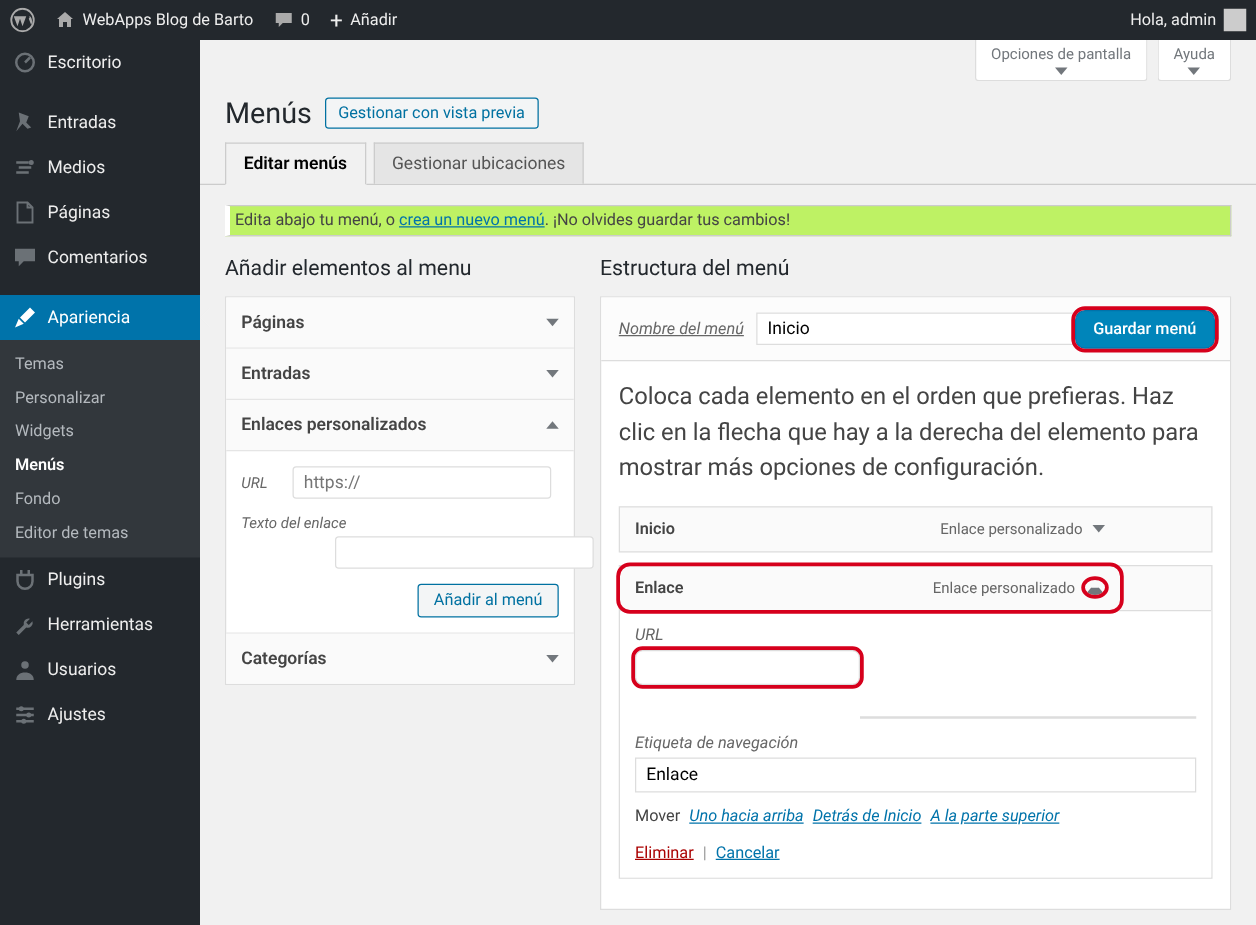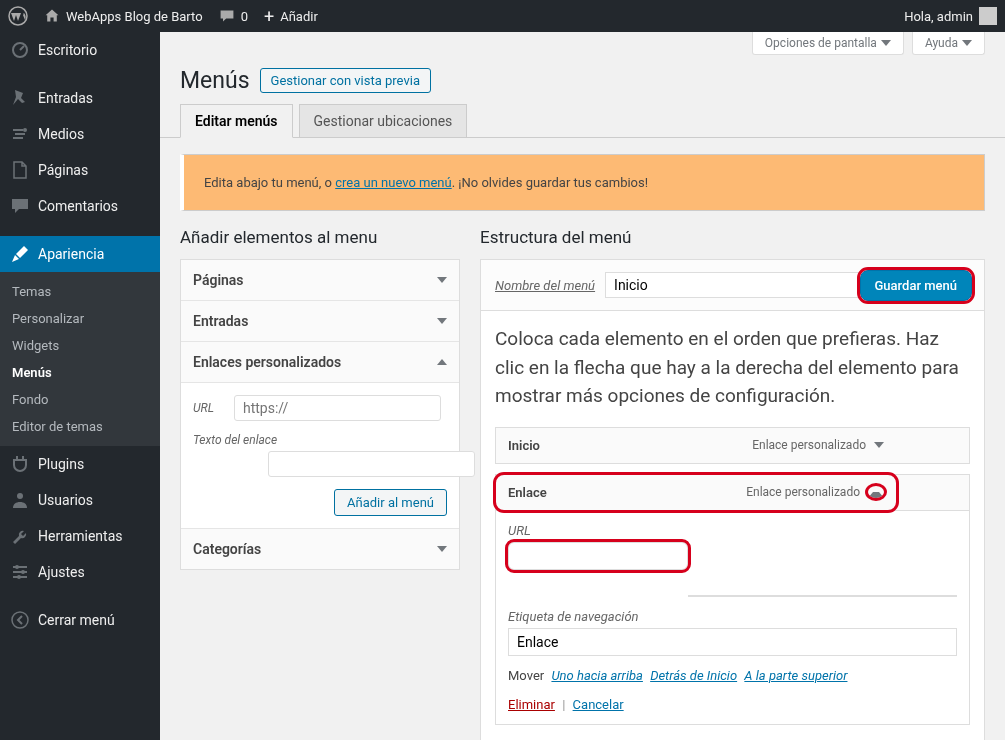--- a/index.html
+++ b/index.html
@@ -19,28 +19,28 @@
 .sidebar-item.active { background: #0073aa; color: #fff; }
 .sidebar-item.active::after { content: ""; position: absolute; right: -8px; top: 50%; transform: translateY(-50%); border: 8px solid transparent; border-right-color: #f1f1f1; }
 .sidebar-sub { background: #32373c; padding: 6px 0; }
 .sidebar-sub-item { padding: 6px 12px; color: #b4b9be; font-size: 13px; cursor: pointer; }
 .sidebar-sub-item.current { color: #fff; font-weight: 600; }
 .sidebar-icon { width: 20px; height: 20px; display: flex; align-items: center; justify-content: center; opacity: 0.6; }
 
 
 .main { flex: 1; padding: 0; overflow-y: auto; }
 .screen-meta { display: flex; justify-content: flex-end; gap: 8px; padding: 0 20px 0 0; }
-.screen-meta-link { background: #fff; border: 1px solid #ddd; border-top: none; padding: 4px 12px; font-size: 12px; color: #72777c; cursor: pointer; display: flex; align-items: center; gap: 4px; border-radius: 0 0 3px 3px; }
+.screen-meta-link { background: #fff; border: 1px solid #ddd; border-top: none; padding: 4px 12px; font-size: 12px; color: #72777c; cursor: pointer; display: flex; align-items: center; gap: 4px; border-radius: 0 0 3px 3px; flex-direction: column; }
 .heading-row { display: flex; align-items: center; gap: 10px; padding: 12px 20px 10px; }
 .heading { font-size: 23px; font-weight: 400; color: #23282d; }
 .page-action { border: 1px solid #0071a1; color: #0071a1; background: #f3f5f6; padding: 4px 10px; border-radius: 3px; font-size: 13px; cursor: pointer; }
 .tabs { display: flex; border-bottom: 1px solid #ccc; padding: 0 20px; }
 .tab { background: #e5e5e5; border: 1px solid #ccc; border-bottom: none; padding: 8px 14px; margin-right: 6px; color: #555; font-size: 14px; cursor: pointer; }
 .tab.active { background: #f1f1f1; border-bottom: 1px solid #f1f1f1; margin-bottom: -1px; font-weight: 600; color: #000; }
-.notice { background: #fdba74; border: 1px solid #ccc; border-left: 4px solid #fff; margin: 16px 20px; padding: 20px; color: #444; font-size: 13px; }
+.notice { background: #bef264; border: 1px solid #ccc; border-left: 4px solid #fff; margin: 16px 20px; padding: 4px; color: #444; font-size: 13px; }
 .notice a { color: #0073aa; text-decoration: underline; }
 
 .columns { display: flex; gap: 20px; padding: 0 20px 20px; }
 .col-left { width: 280px; flex-shrink: 0; }
 .col-right { flex: 1; }
 .col-title { font-size: 17px; font-weight: 400; color: #23282d; margin-bottom: 12px; }
 
 .accordion { border: 1px solid #ddd; background: #fff; }
 .accordion-head { background: #fafafa; border-bottom: 1px solid #e5e5e5; padding: 12px; display: flex; justify-content: space-between; align-items: center; font-weight: 600; cursor: pointer; font-size: 14px; }
 .accordion-head:last-child { border-bottom: none; }
@@ -180,55 +180,46 @@
       <span class="sidebar-icon">
           <svg width="20" height="20" fill="#9ca2a7">
             <path d="M7 2v4M13 2v4M4 6h12v5a6 6 0 01-12 0z" fill="none" stroke="#9ca2a7" stroke-width="2"></path>
           </svg>
         </span>
       <span>Plugins</span>
     </div>
     <div class="sidebar-item">
       <span class="sidebar-icon">
           <svg width="20" height="20" fill="#9ca2a7">
+            <path d="M14 5a4 4 0 00-5 5l-6 6 2 2 6-6a4 4 0 005-5l-3 3-2-2z"></path>
+          </svg>
+        </span>
+      <span>Herramientas</span>
+    </div>
+    <div class="sidebar-item">
+      <span class="sidebar-icon">
+          <svg width="20" height="20" fill="#9ca2a7">
             <circle cx="10" cy="6" r="3"></circle>
             <path d="M3 18c0-4 3-6 7-6s7 2 7 6z"></path>
           </svg>
         </span>
       <span>Usuarios</span>
-    </div>
-    <div class="sidebar-item">
-      <span class="sidebar-icon">
-          <svg width="20" height="20" fill="#9ca2a7">
-            <path d="M14 5a4 4 0 00-5 5l-6 6 2 2 6-6a4 4 0 005-5l-3 3-2-2z"></path>
-          </svg>
-        </span>
-      <span>Herramientas</span>
     </div>
     <div class="sidebar-item">
       <span class="sidebar-icon">
           <svg width="20" height="20" fill="#9ca2a7">
             <path d="M3 5h14M3 10h14M3 15h14" stroke="#9ca2a7" stroke-width="2"></path>
             <circle cx="7" cy="5" r="2"></circle>
             <circle cx="13" cy="10" r="2"></circle>
             <circle cx="9" cy="15" r="2"></circle>
           </svg>
         </span>
       <span>Ajustes</span>
     </div>
     <div style="height:12px;"></div>
-    <div class="sidebar-item">
-      <span class="sidebar-icon">
-          <svg width="20" height="20" fill="#9ca2a7">
-            <circle cx="10" cy="10" r="8" fill="none" stroke="#9ca2a7" stroke-width="1.5"></circle>
-            <path d="M12 6l-4 4 4 4" fill="none" stroke="#9ca2a7" stroke-width="2"></path>
-          </svg>
-        </span>
-      <span>Cerrar menú</span>
-    </div>
   </div>
 
   <div class="main">
     <div class="screen-meta">
       <div class="screen-meta-link">
         <span>Opciones de pantalla</span>
         <span class="triangle-down"></span>
       </div>
       <div class="screen-meta-link">
         <span>Ayuda</span>

